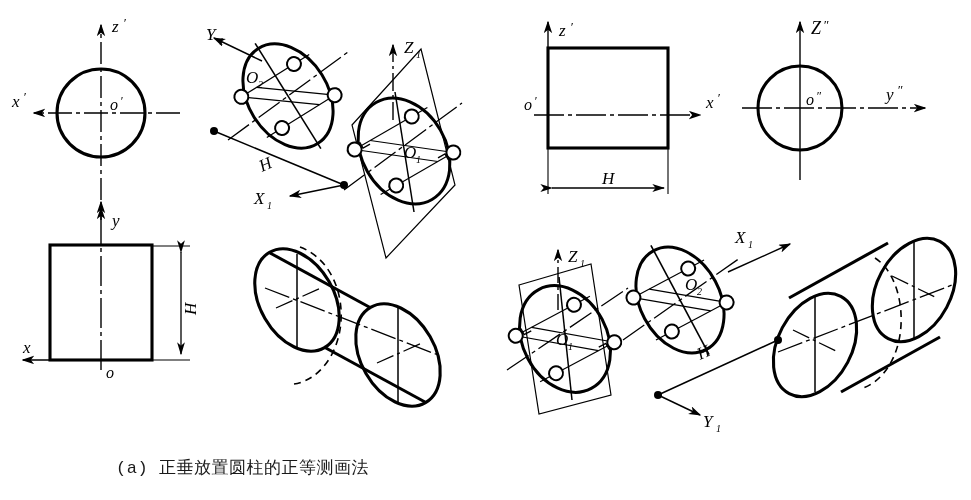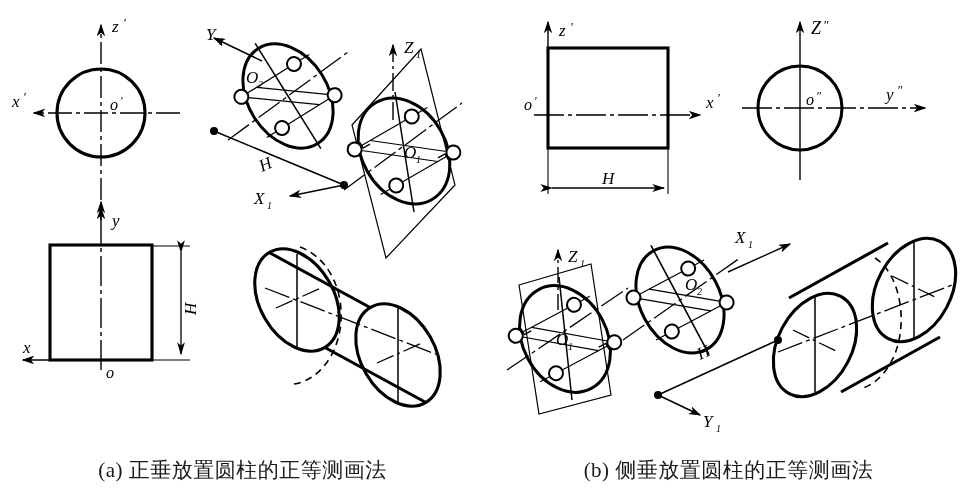--- a/index.html
+++ b/index.html
@@ -17,22 +17,22 @@
   }
   svg.figure {
     position: absolute;
     left: 0;
     top: 0;
     width: 971px;
     height: 500px;
   }
   .caption {
     position: absolute;
-    font-family: Liberation Serif, serif;
-    font-size: 21px;
+    font-family: Liberation Mono, monospace;
+    font-size: 17px;
     color: #1a1a1a;
     letter-spacing: 0.5px;
     white-space: nowrap;
   }
   #caption-a {
     left: 0;
     top: 456px;
     width: 485px;
     text-align: center;
   }
@@ -304,15 +304,14 @@
       <text class="sub" x="580" y="267">1</text>
       <text class="lbl" x="735" y="243" font-size="17">X</text>
       <text class="sub" x="748" y="248">1</text>
       <text class="lbl" x="703" y="427" font-size="17">Y</text>
       <text class="sub" x="716" y="432">1</text>
     </g>
   </svg>
 
   <div class="caption" id="caption-a">(a) 正垂放置圆柱的正等测画法</div>
 
-  <div class="caption" id="caption-b">(b) 侧垂放置圆柱的正等测画法</div>
 
 </div>
 
 </body></html>

